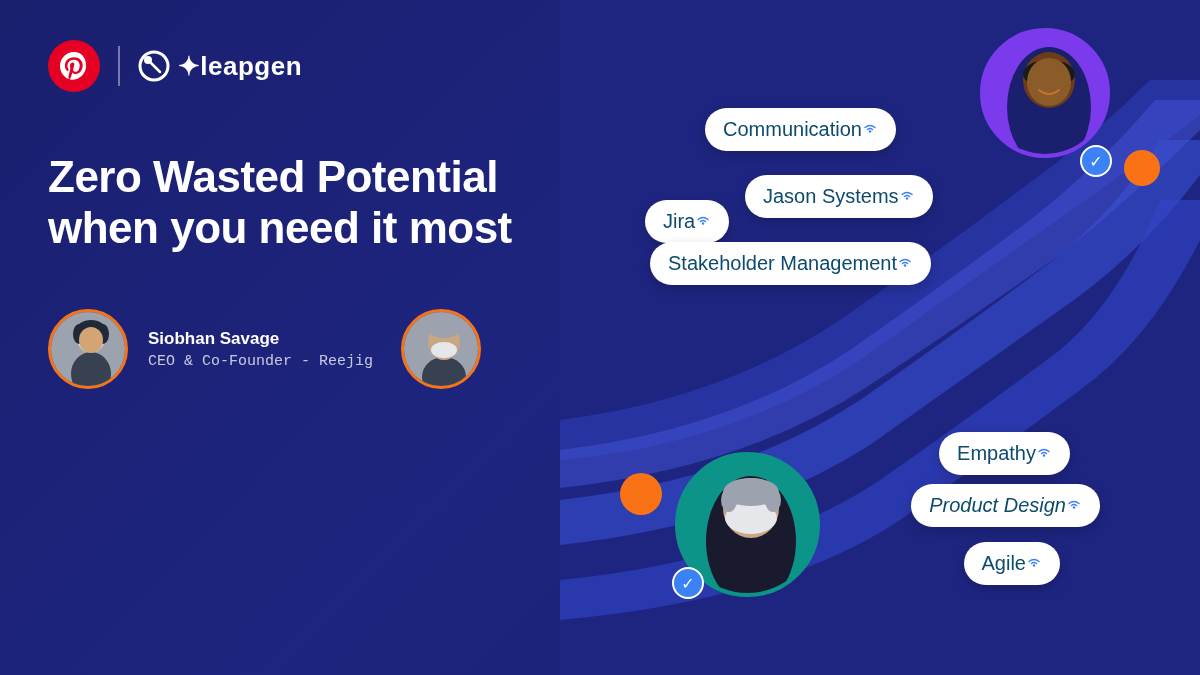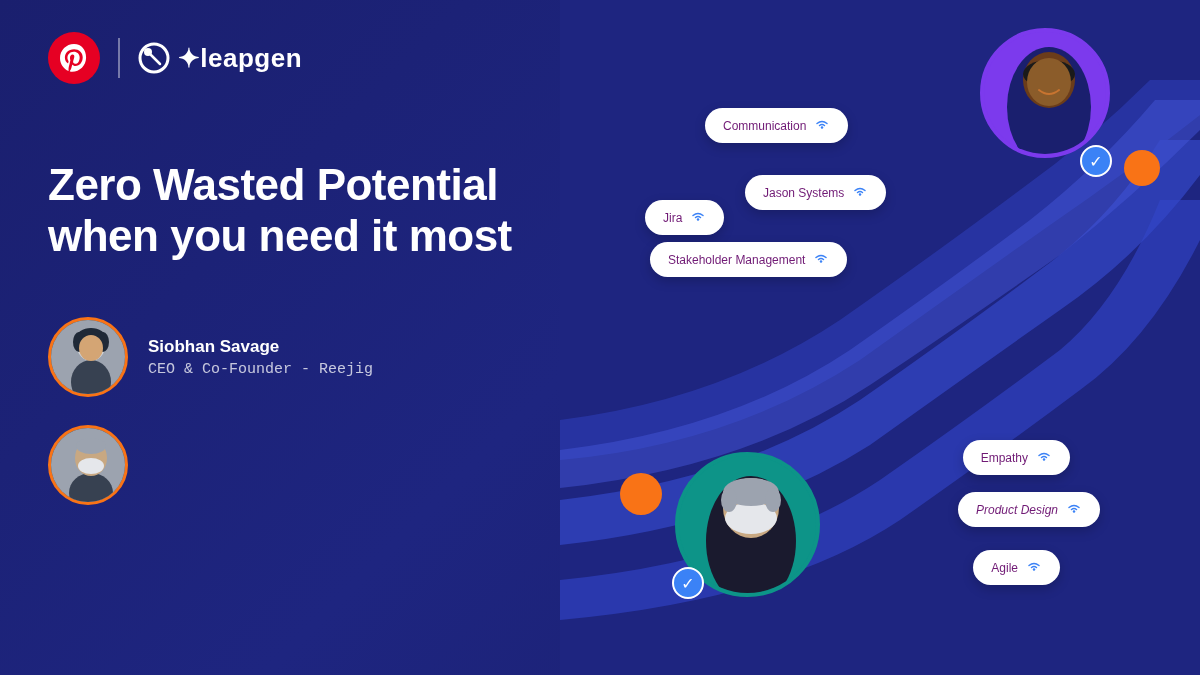--- a/index.html
+++ b/index.html
@@ -17,21 +17,21 @@
       height: 675px;
       display: flex;
       position: relative;
       background: linear-gradient(135deg, #1a1f6e 0%, #1e2580 50%, #1a1f6e 100%);
     }
 
     
     .left-panel {
       width: 560px;
       height: 100%;
-      padding: 32px 48px;
+      padding: 40px 48px;
       display: flex;
       flex-direction: column;
       position: relative;
       z-index: 10;
     }
 
     .header-logos {
       display: flex;
       align-items: center;
       gap: 18px;
@@ -76,26 +76,25 @@
       font-weight: 700;
     }
 
     .main-headline {
       color: white;
       font-size: 44px;
       font-weight: 800;
       line-height: 1.15;
       margin-bottom: 56px;
       letter-spacing: -0.5px;
-      margin-top: 16px;
     }
 
     .speakers {
       display: flex;
-      flex-direction: column;
+      flex-direction: row;
       gap: 28px;
     }
 
     .speaker-card {
       display: flex;
       align-items: center;
       gap: 20px;
     }
 
     .speaker-avatar {
@@ -146,26 +145,26 @@
       width: 100%;
       height: 100%;
     }
 
     
     .skill-chip {
       position: absolute;
       background: white;
       border-radius: 24px;
       padding: 10px 18px;
-      font-size: 12px;
+      font-size: 20px;
       font-weight: 500;
-      color: #701a75;
-      display: flex;
-      align-items: center;
-      gap: 8px;
+      color: #0c4a6e;
+      display: flex;
+      align-items: center;
+      gap: 0;
       white-space: nowrap;
       box-shadow: 0 4px 12px rgba(0,0,0,0.2);
     }
 
     .skill-chip .wifi-icon {
       color: #3b82f6;
       font-size: 13px;
     }
 
     

